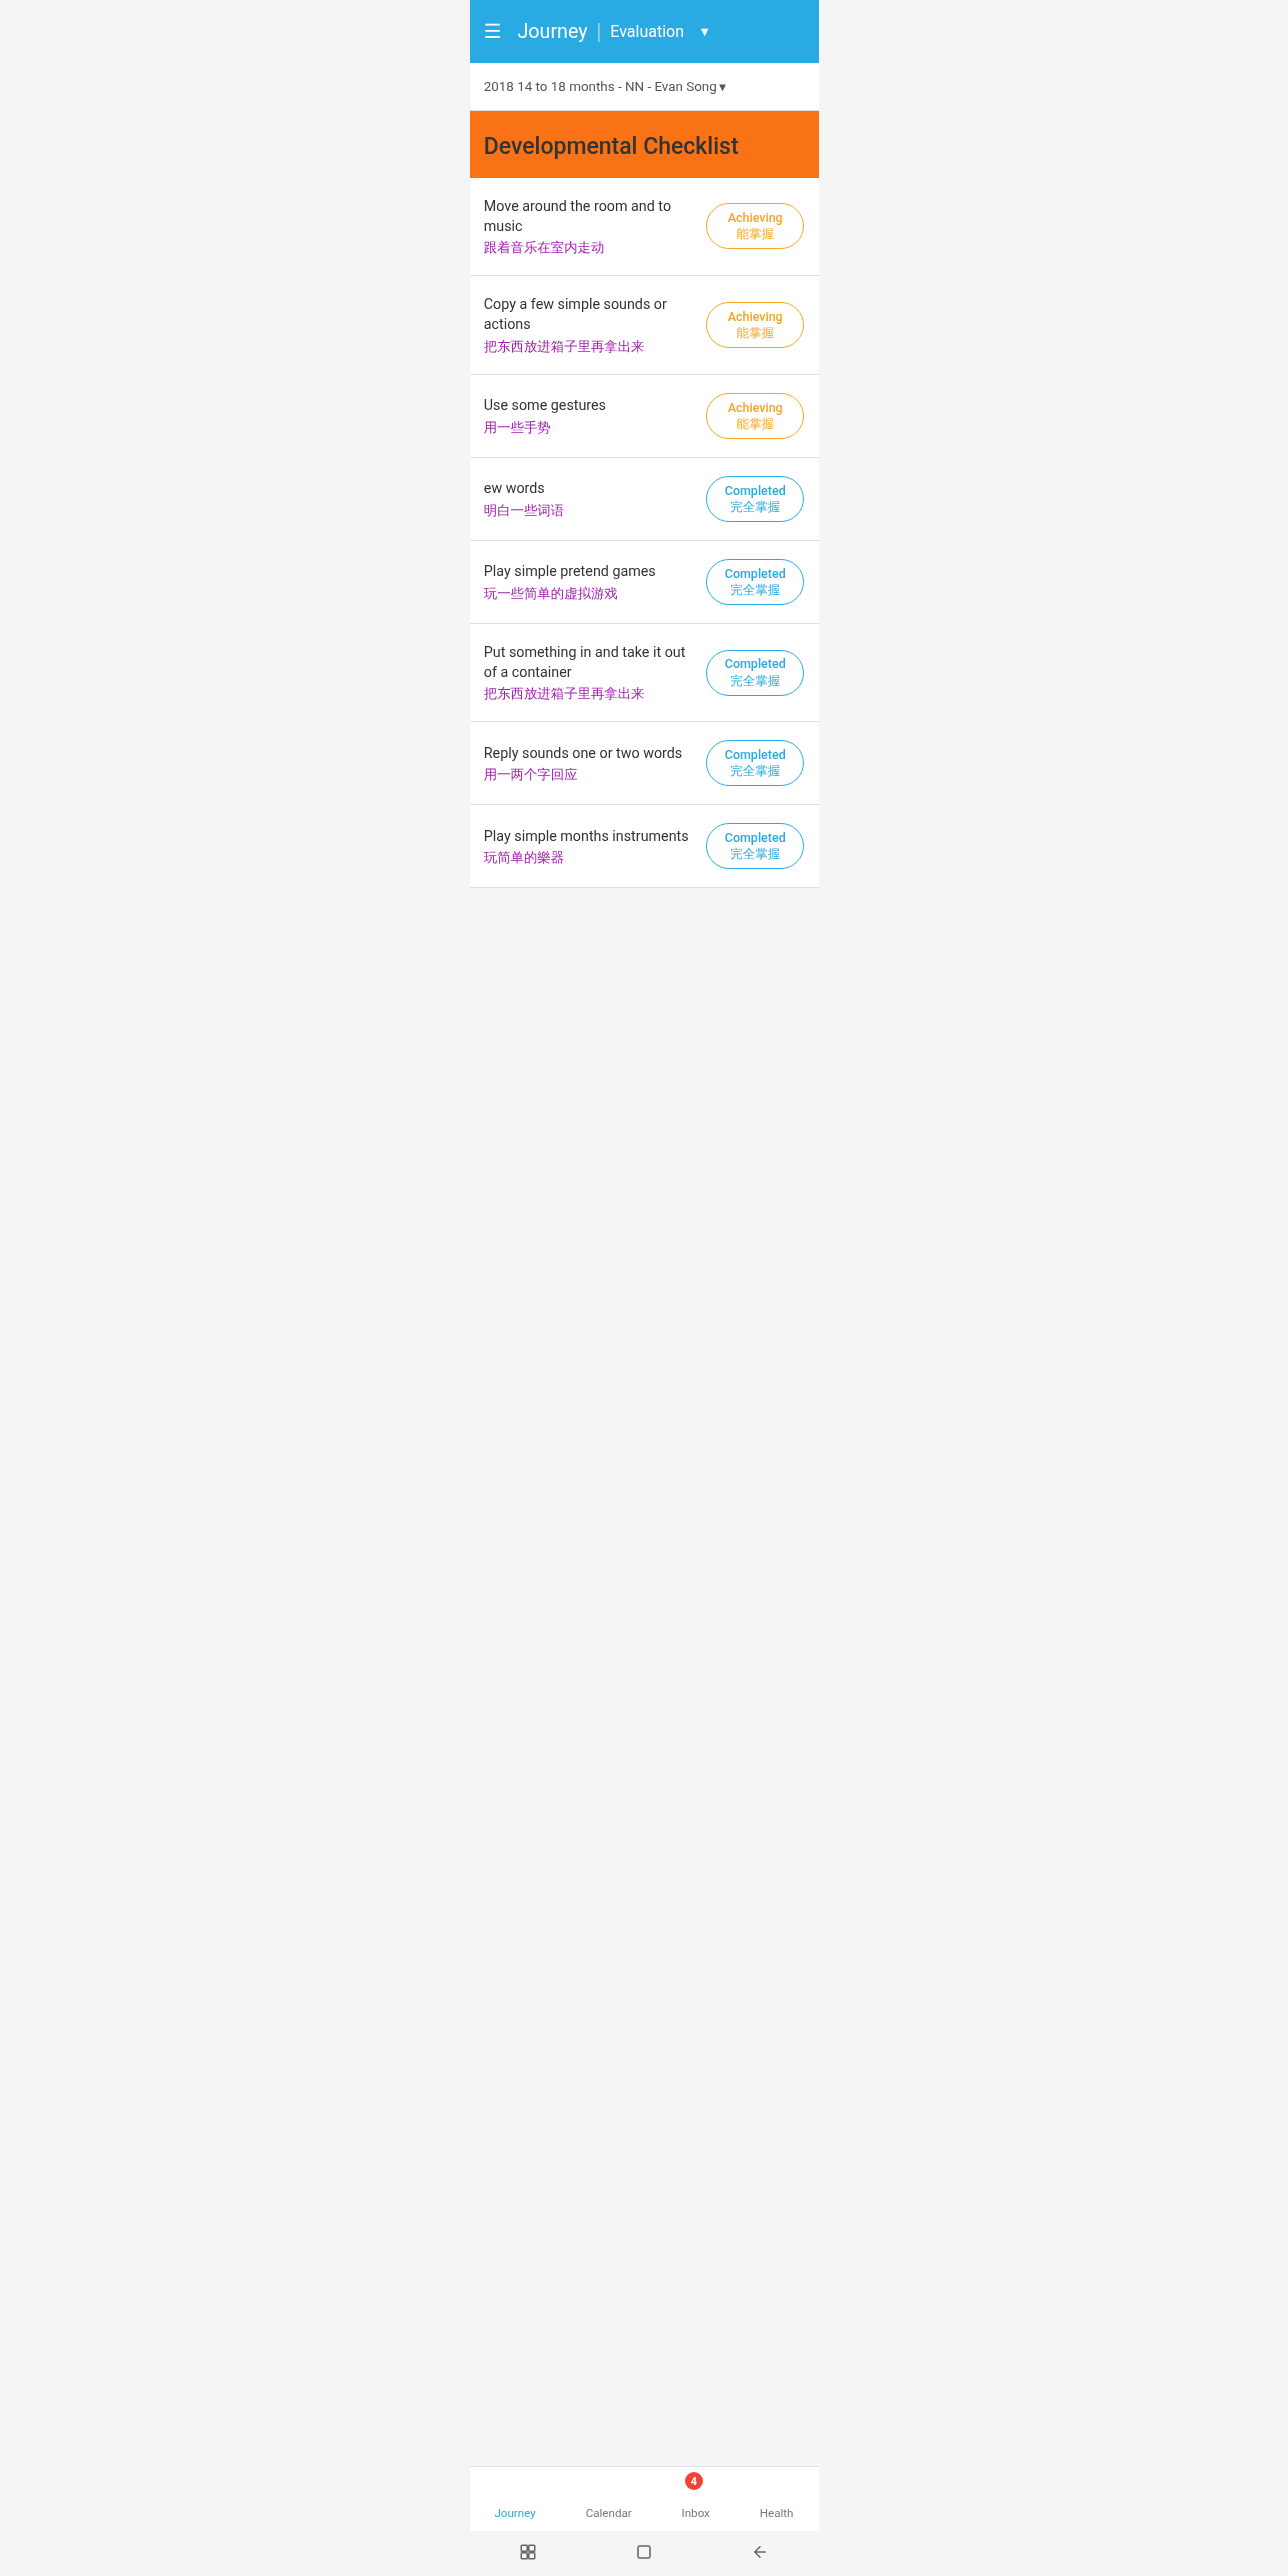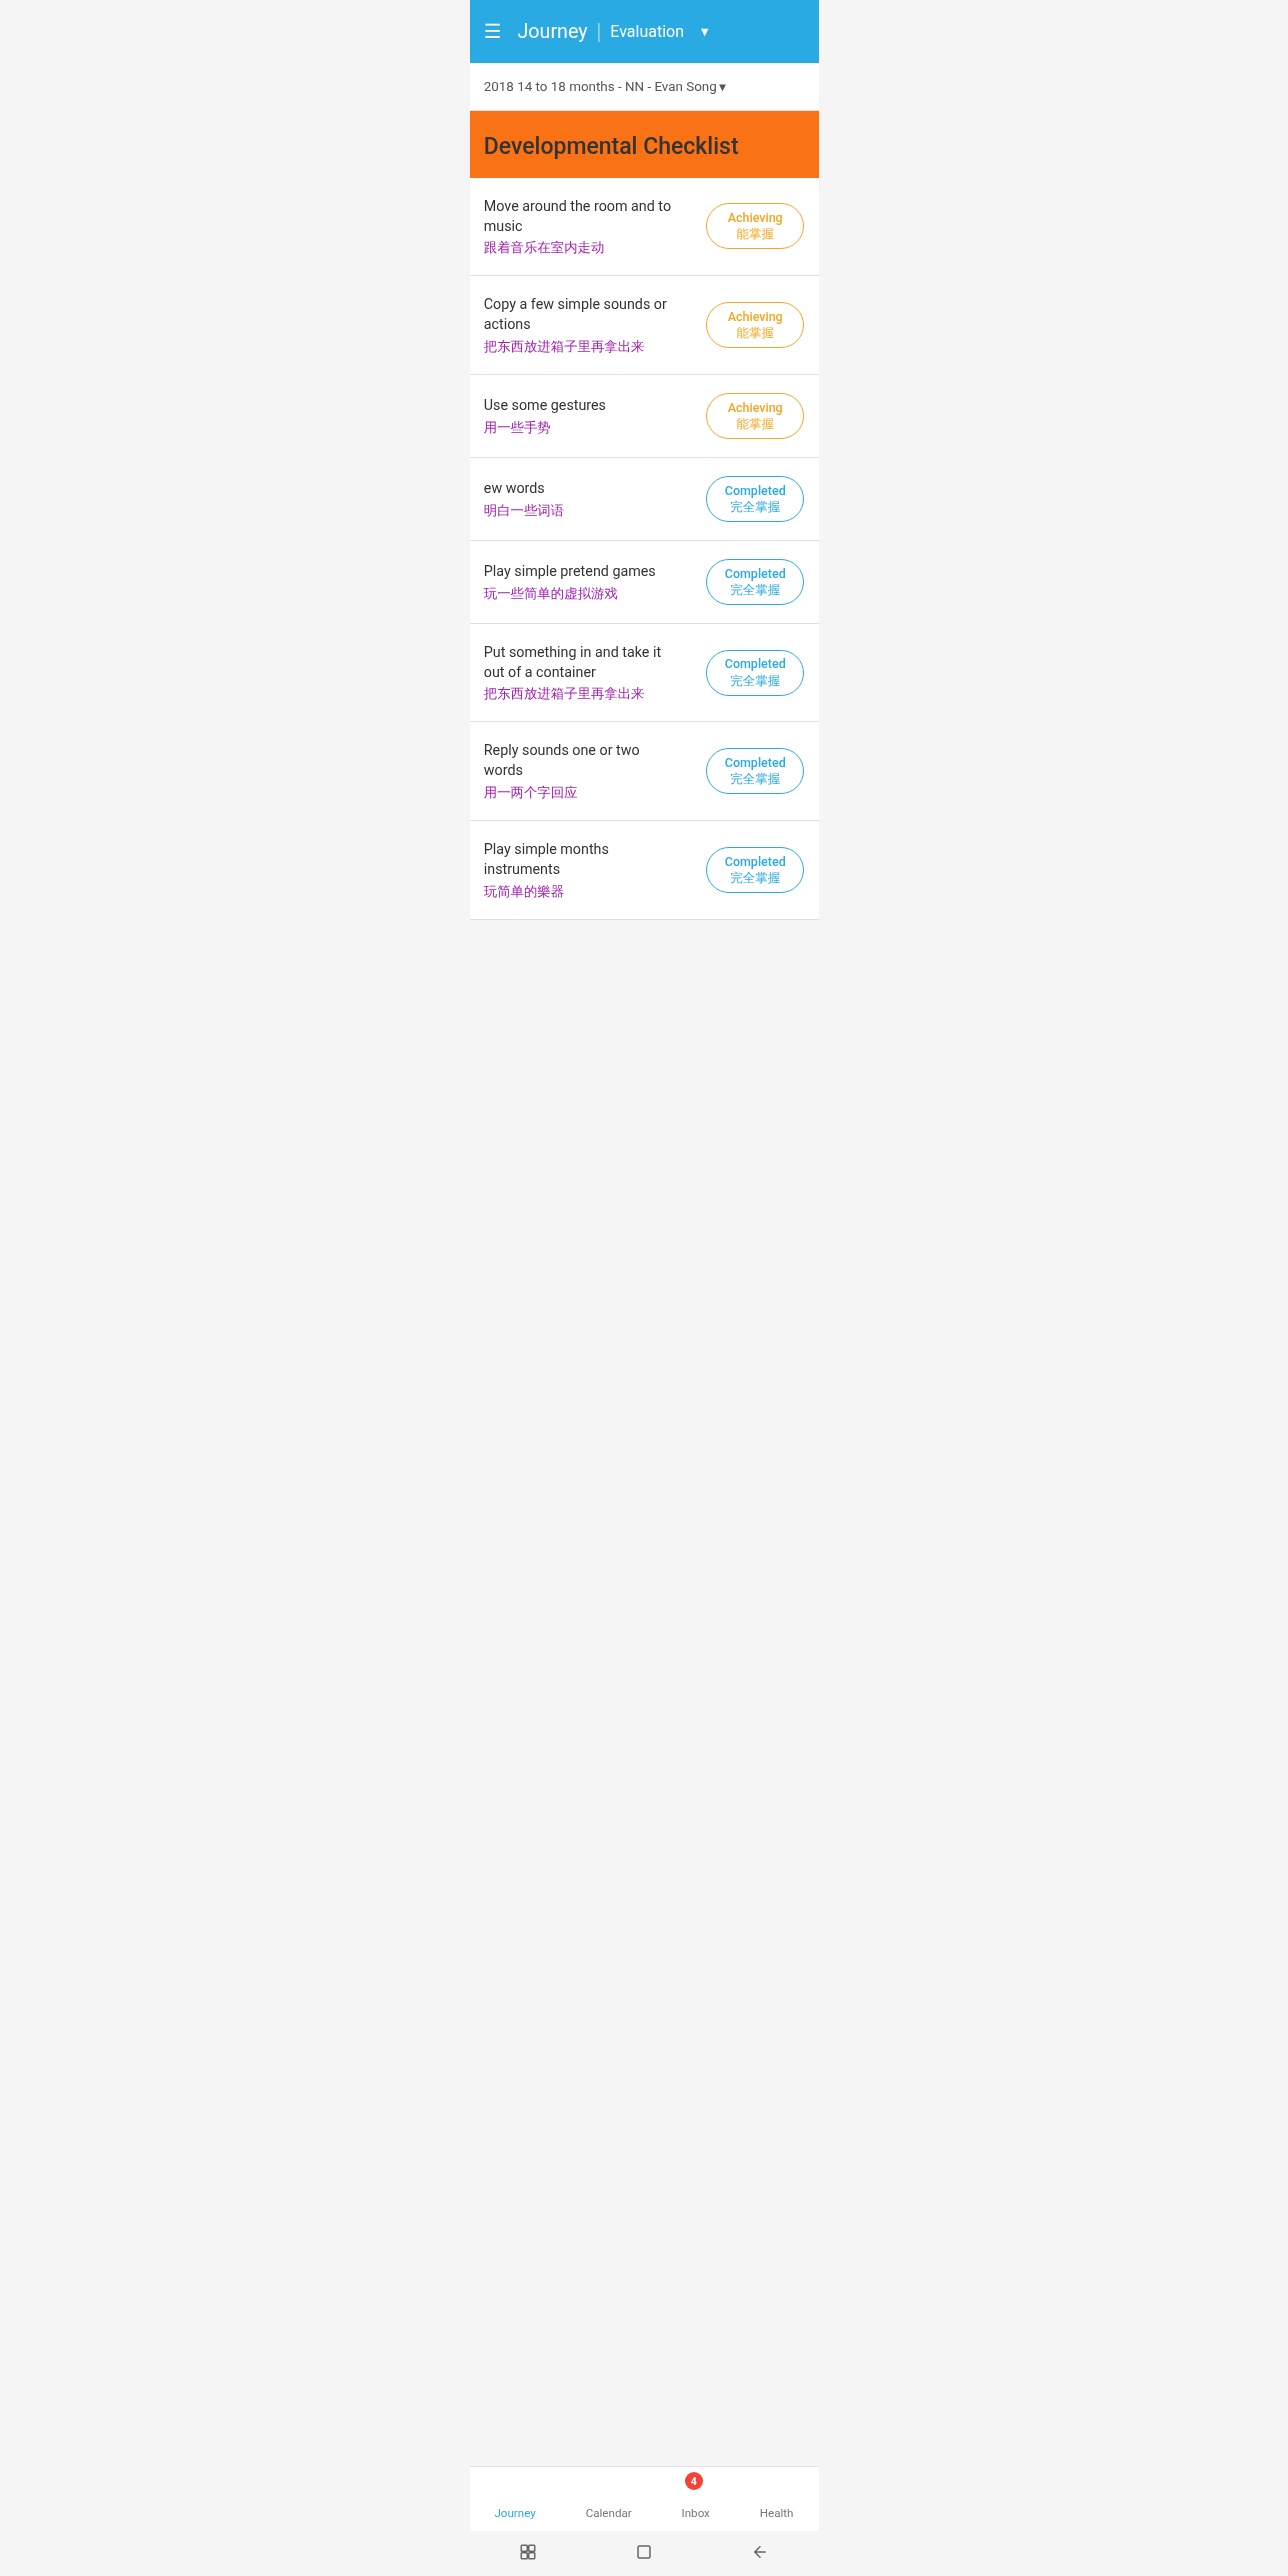--- a/index.html
+++ b/index.html
@@ -98,21 +98,21 @@
       display: flex;
       align-items: center;
       justify-content: space-between;
       padding: 18px 14.3px;
       border-bottom: 0.9px solid #e0e0e0;
       min-height: 81px;
     }
 
     .item-text {
       flex: 1;
-      margin-right: 28px;
+      margin-right: 15px;
     }
 
     .item-en {
       font-size: 14.3px;
       color: #333;
       line-height: 1.4;
       margin-bottom: 3.6px;
     }
 
     .item-zh {

